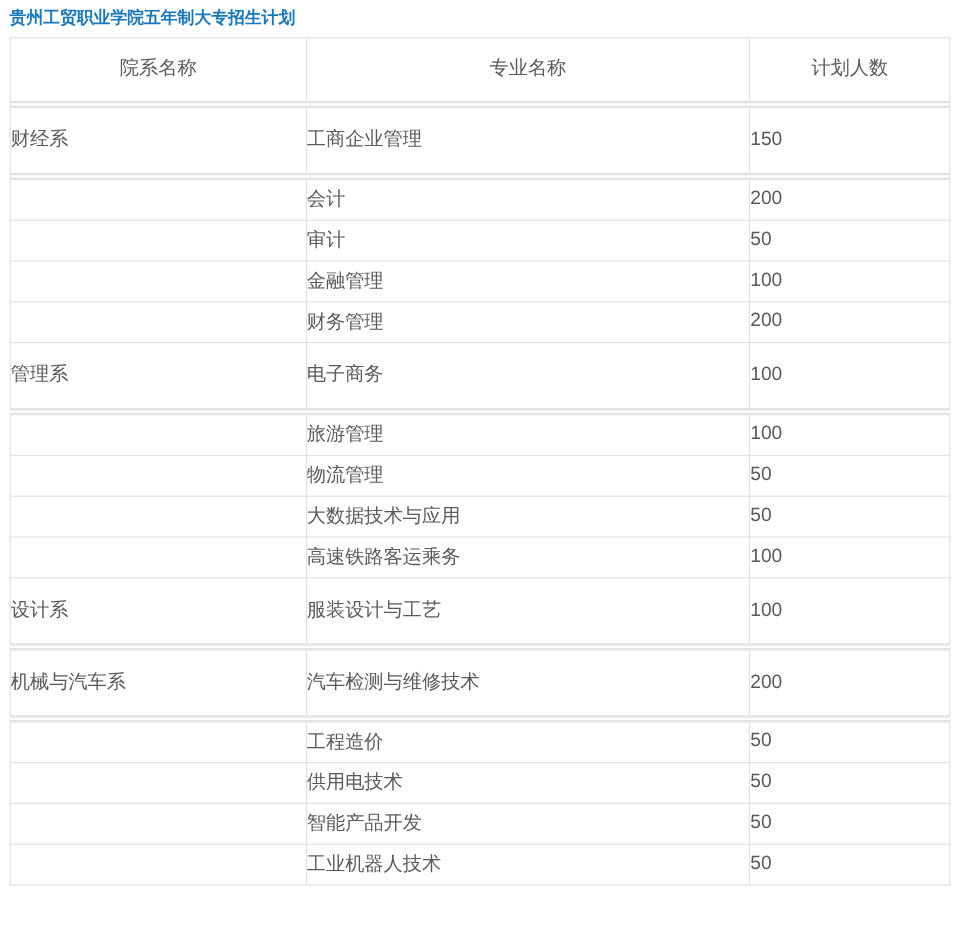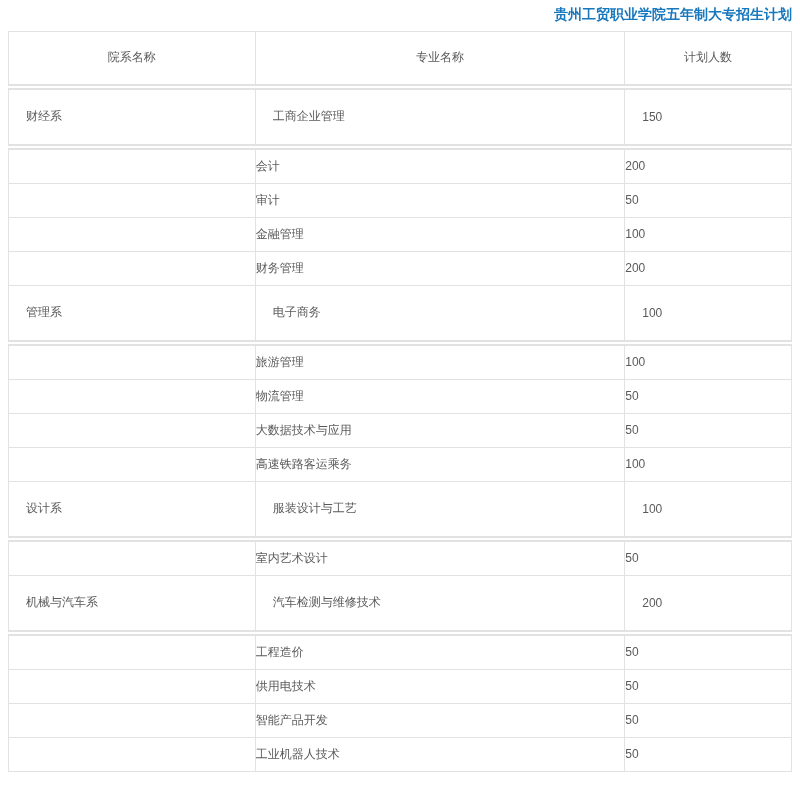--- a/index.html
+++ b/index.html
@@ -16,50 +16,48 @@
   .page {
     padding: 4px 8px 0 8px;
   }
   .article-title {
     color: #1878be;
     font-size: 14px;
     font-weight: bold;
     line-height: 1.25;
     margin: 2px 0 7px 0;
     white-space: nowrap;
-    text-align: right;
   }
   table.enroll {
     width: 100%;
     border-collapse: collapse;
     table-layout: fixed;
     background: #ffffff;
   }
   table.enroll col.c-dept  { width: 31.5%; }
   table.enroll col.c-major { width: 47.2%; }
   table.enroll col.c-count { width: 21.3%; }
   table.enroll th,
   table.enroll td {
     border: 1px solid #e2e2e2;
     vertical-align: middle;
     color: #5a5a5a;
-    font-size: 12px;
+    font-size: 16px;
     font-weight: normal;
     padding: 0;
     overflow: hidden;
   }
   table.enroll thead th {
     height: 52px;
     border-bottom: 6px double #e2e2e2;
   }
   table.enroll tr.regular td { height: 33px; margin-left: 24px; }
   table.enroll tr.tall td {
     height: 54px;
     border-bottom: 6px double #e2e2e2;
-    padding-left: 17px;
   }
 </style>
 </head>
 <body>
 
 <div class="page">
 
   <div class="article-title">贵州工贸职业学院五年制大专招生计划</div>
 
   <table class="enroll">
@@ -124,25 +122,20 @@
         <tr class="regular">
           <td></td>
           <td>高速铁路客运乘务</td>
           <td>100</td>
         </tr>
         <tr class="tall">
           <td>设计系</td>
           <td>服装设计与工艺</td>
           <td>100</td>
         </tr>
-        <tr class="regular">
-          <td></td>
-          <td>室内艺术设计</td>
-          <td>50</td>
-        </tr>
         <tr class="tall">
           <td>机械与汽车系</td>
           <td>汽车检测与维修技术</td>
           <td>200</td>
         </tr>
         <tr class="regular">
           <td></td>
           <td>工程造价</td>
           <td>50</td>
         </tr>

